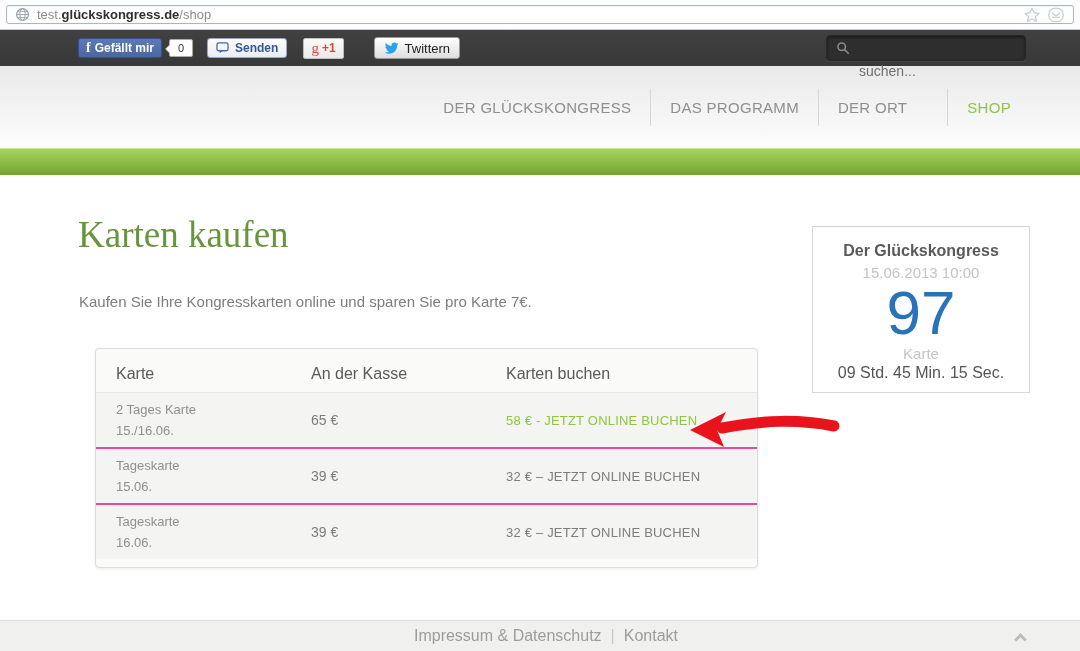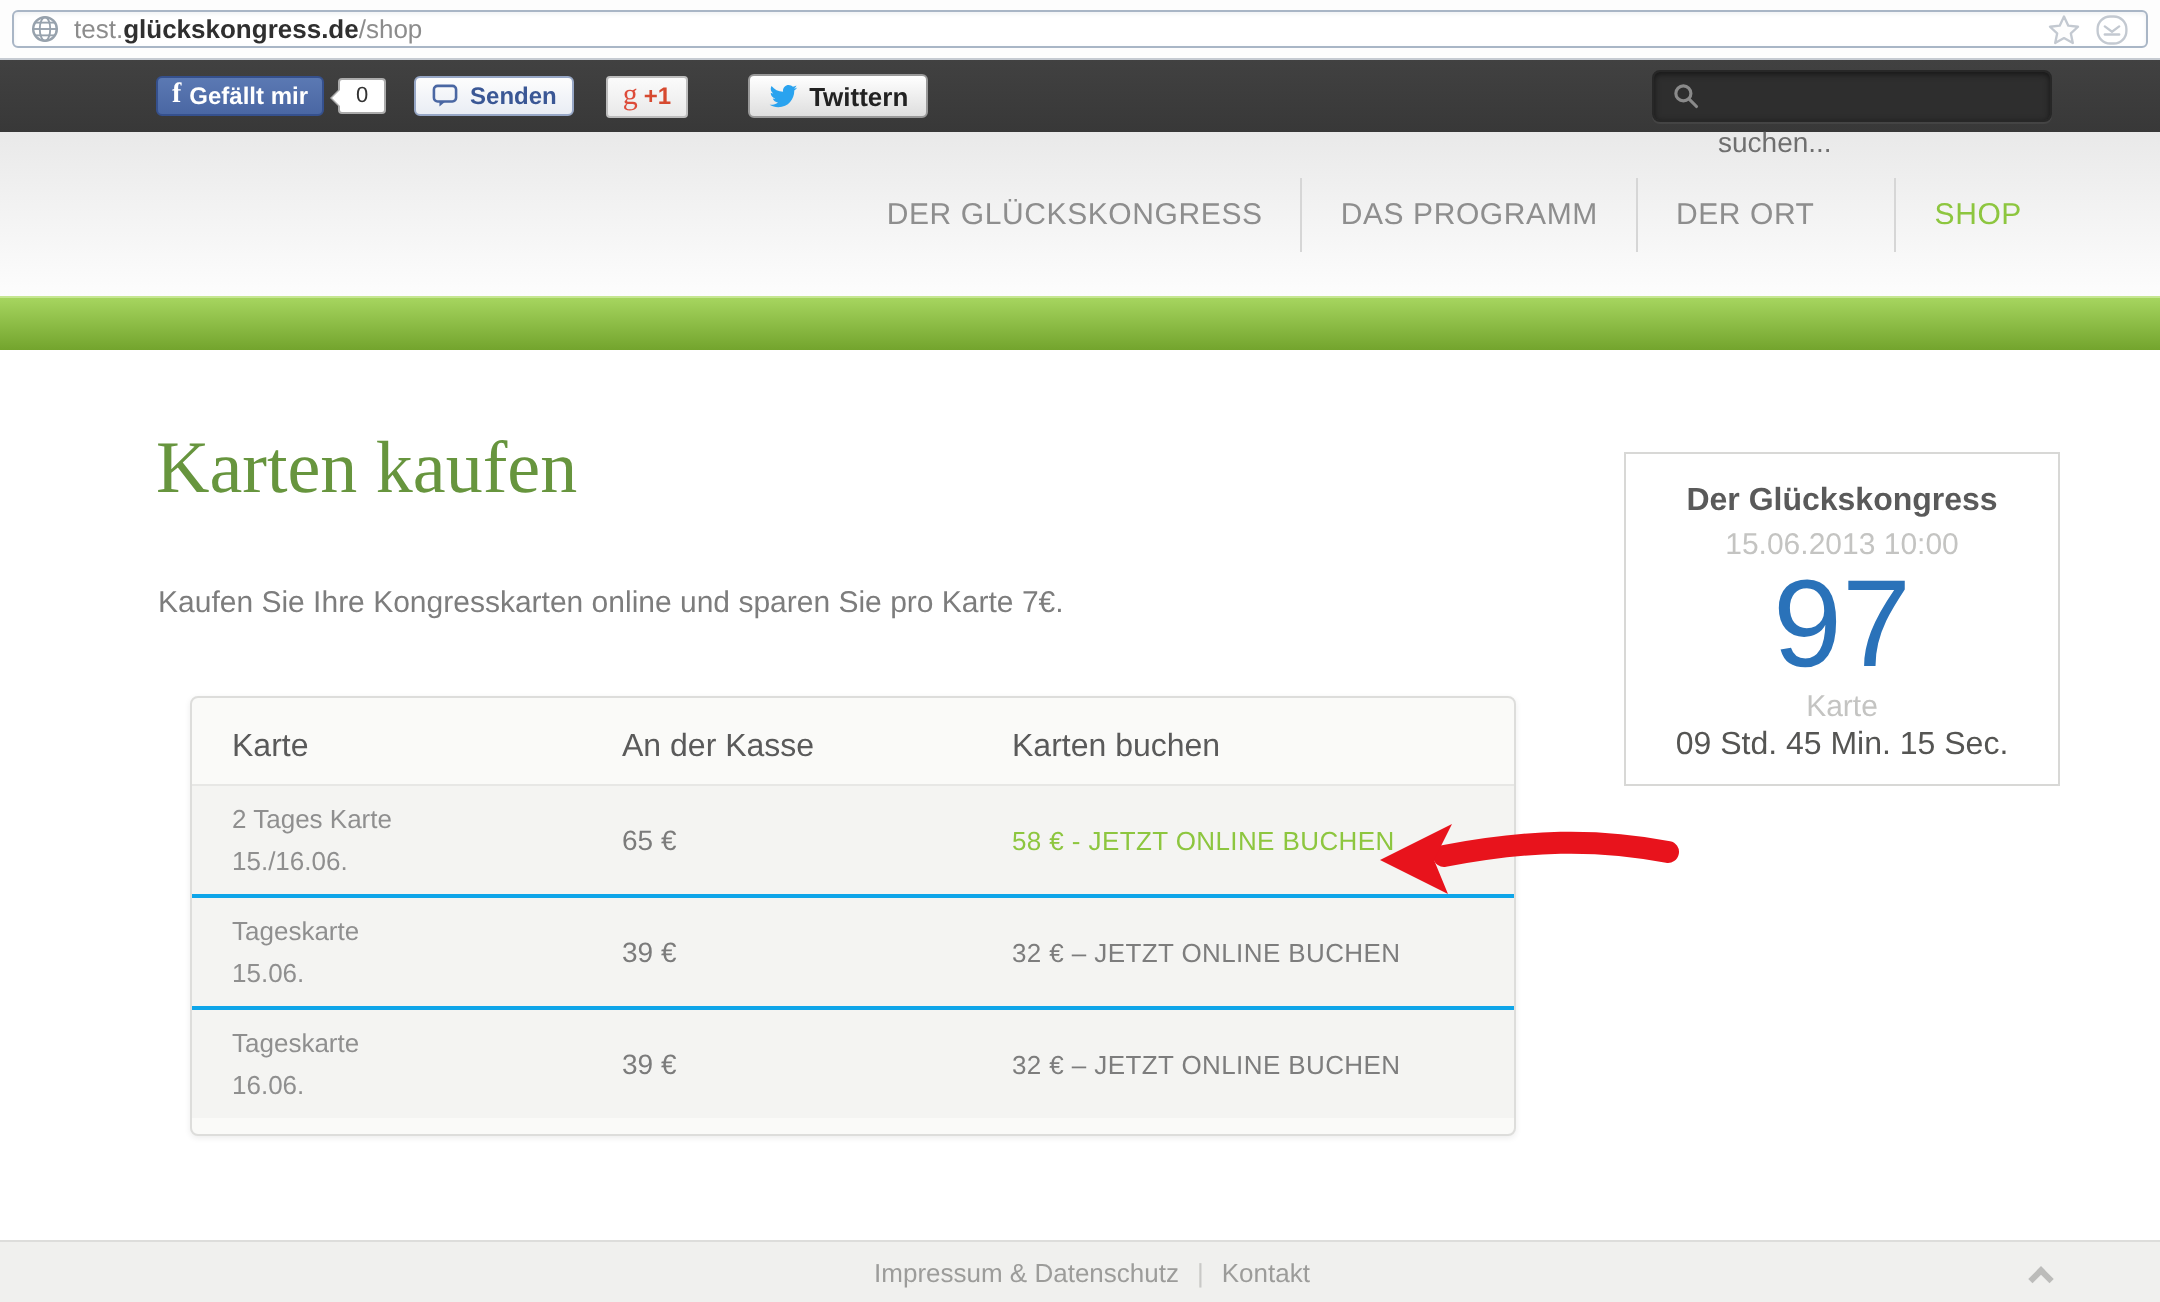--- a/index.html
+++ b/index.html
@@ -61,21 +61,21 @@
     margin-left:16px; height:21px; display:flex; align-items:center; gap:3px;
     padding:0 7px; background:linear-gradient(#fbfbfb,#e9e9e9);
     border:1px solid #bdbdbd; border-radius:2px;
     color:#d6492f; font-size:12px; font-weight:bold; cursor:pointer;
   }
   .g-glyph { font-family:"Liberation Serif", serif; font-size:15px; color:#dd4b39; font-weight:normal; }
   .twitter-btn {
     margin-left:30px; height:22px; display:flex; align-items:center; gap:6px;
     padding:0 9px; background:linear-gradient(#ffffff,#dedede);
     border:1px solid #999; border-radius:3px;
-    color:#222; font-size:13px; font-weight:bold; cursor:pointer;
+    color:#222; font-size:13px; font-weight:normal; cursor:pointer;
   }
   .search-box {
     margin-left:auto; margin-right:46px; width:200px; height:26px;
     background:#2e2e2e; border:1px solid #272727; border-radius:4px;
     box-shadow: inset 0 1px 3px rgba(0,0,0,.55), 0 1px 0 rgba(255,255,255,.06);
     display:flex; align-items:center; padding:0 9px; gap:7px;
   }
   .search-box input {
     flex:1; background:transparent; border:none; outline:none;
     color:#bdbdbd; font-size:14px; width:100%;margin-top:45px;
@@ -116,21 +116,21 @@
   }
   .price-header {
     display:grid; grid-template-columns:195px 195px 1fr;
     padding:0 20px; height:38px; align-items:center;
     font-size:16px; font-weight:normal; color:#5a5a5a;
     border-bottom:1px solid #e7e7e5;
   }
   .price-row {
     display:grid; grid-template-columns:195px 195px 1fr;
     padding:6px 20px; min-height:53px; align-items:center;
-    background:#f4f4f2; border-bottom:2px solid #0ea5e9;
+    background:#f4f4f2; border-bottom:2px solid #ec4899;
   }
   .price-row:last-child { border-bottom:none; }
   .ticket-name { font-size:13px; color:#8f8f8f; line-height:21px; }
   .ticket-kasse { font-size:14px; color:#7b7b7b; }
   .ticket-link { font-size:13px; color:#7d7d7d; text-decoration:none; letter-spacing:.2px; cursor:pointer; }
   .ticket-link.highlight { color:#8dc63f; }
 
   .countdown-card {
     position:absolute; left:812px; top:51px; width:218px; height:167px;
     background:#fff; border:1px solid #d8d8d6; text-align:center; padding-top:15px;
@@ -140,21 +140,21 @@
   .cd-days  { font-size:62px; line-height:1.02; color:#2a72b9; }
   .cd-tage  { font-size:15px; color:#c4c4c2; margin-top:1px; }
   .cd-time  { font-size:16px; color:#555553; margin-top:2px; }
 
   .arrow-overlay { position:absolute; left:0; top:0; width:1080px; height:445px; pointer-events:none; }
 
   
   .site-footer {
     height:31px; background:#f0f0ee; border-top:1px solid #dddddb;
     position:relative; display:flex; align-items:center; justify-content:center;
-    gap:9px; font-size:13px;padding-left:12px;
+    gap:9px; font-size:16px;padding-left:12px;
   }
   .footer-link { color:#9c9c9a; text-decoration:none; cursor:pointer; }
   .footer-sep { color:#c9c9c7; }
   .chevron-up {
     position:absolute; right:55px; top:14px; width:9px; height:9px;
     border-left:3px solid #bcbcba; border-top:3px solid #bcbcba;
     transform:rotate(45deg); cursor:pointer;
   }
 </style>
 </head>

